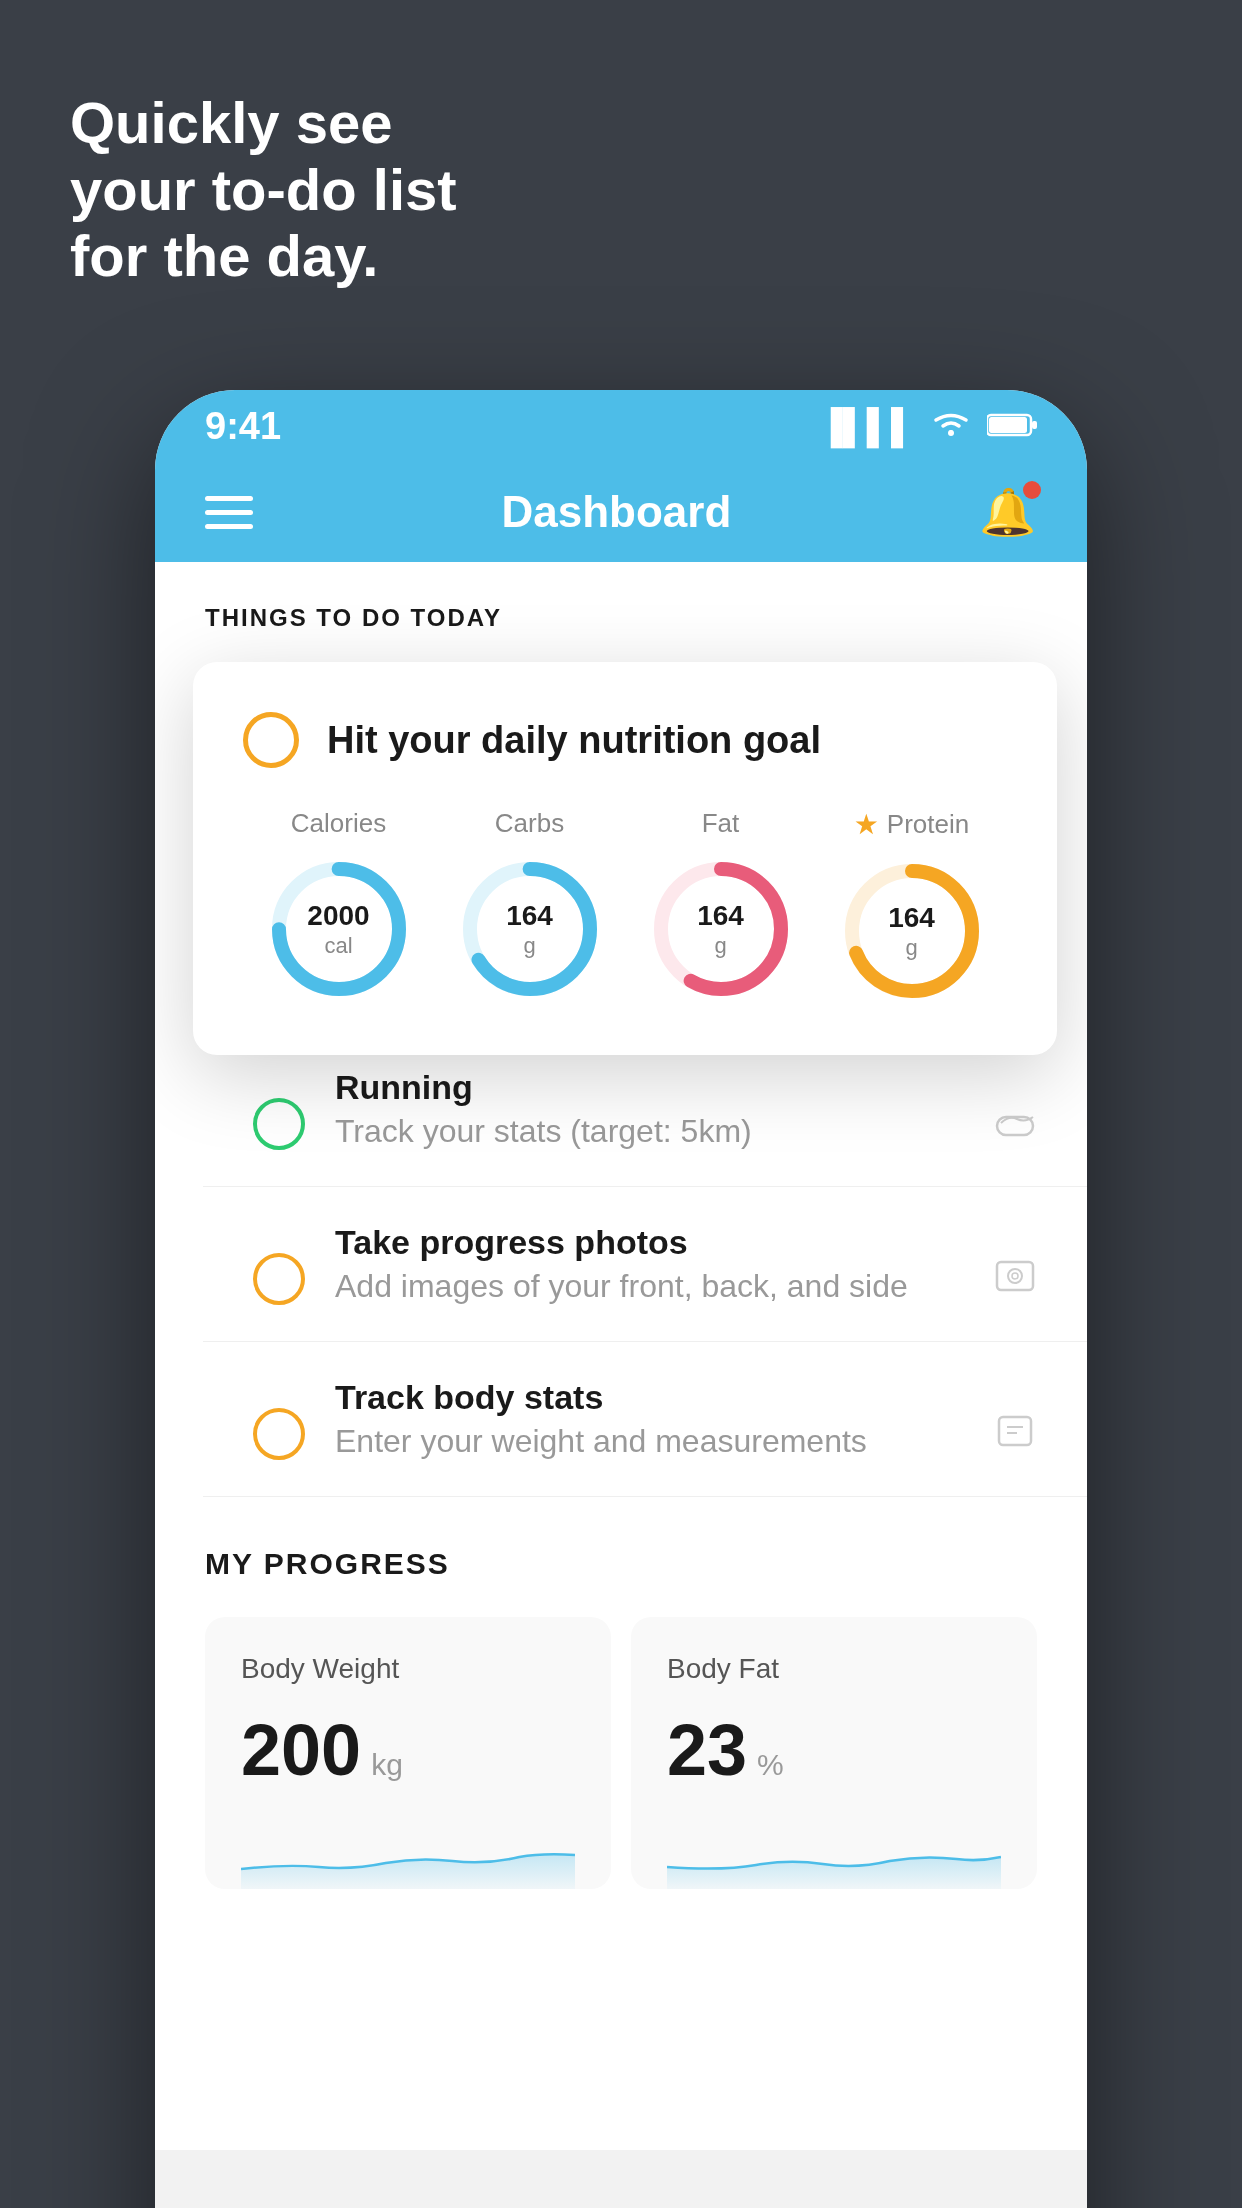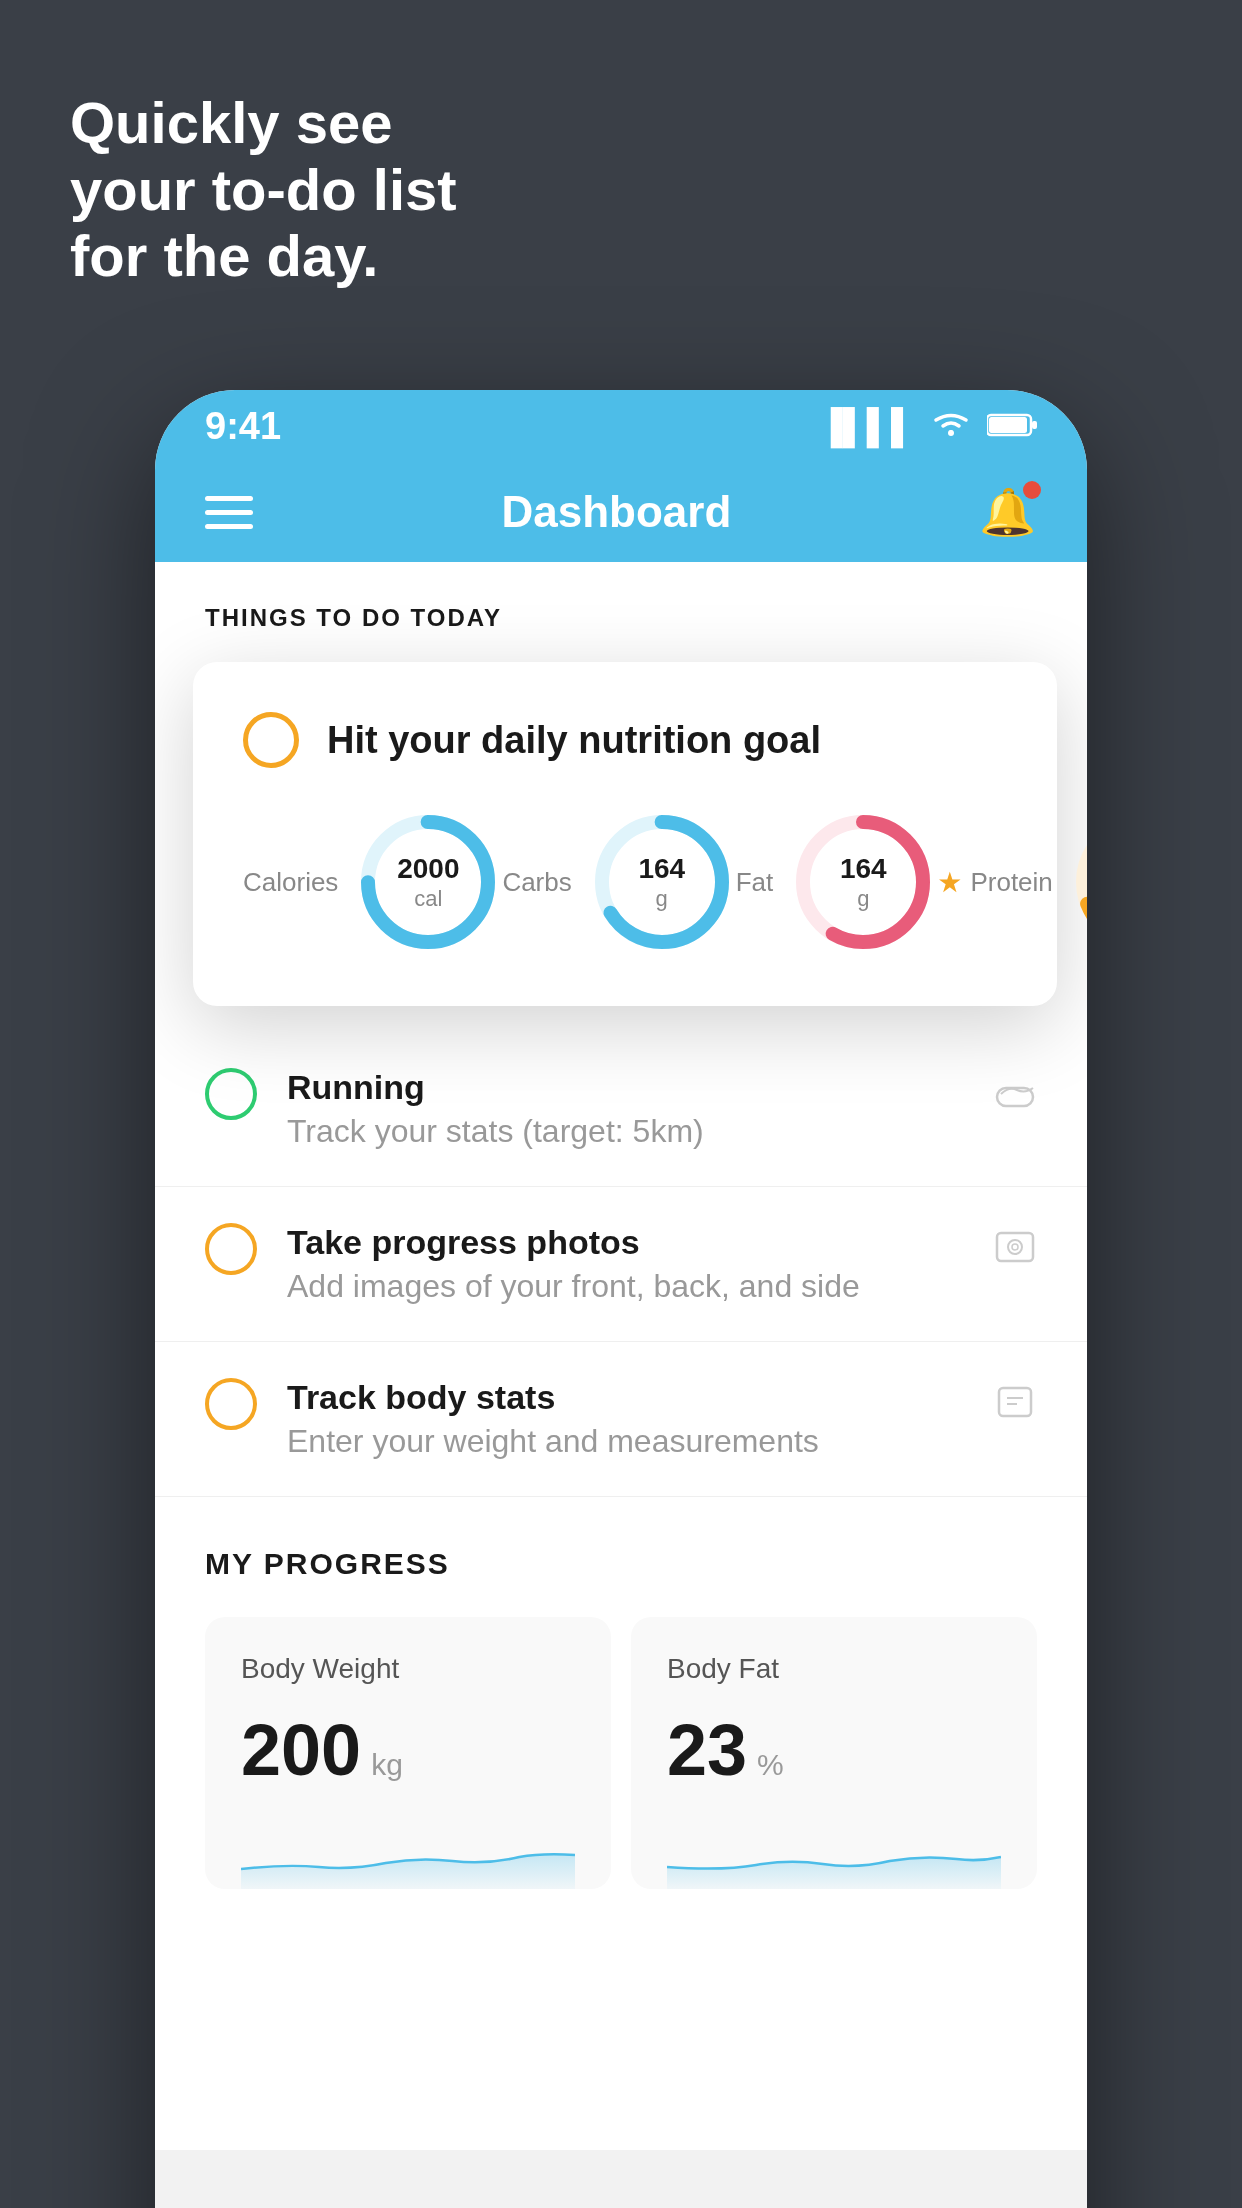--- a/index.html
+++ b/index.html
@@ -160,20 +160,21 @@
     }
 
     
     .nutrition-row {
       display: flex;
       justify-content: space-around;
       align-items: flex-start;
     }
     .nutrition-item {
       display: flex;
+      flex-direction: column;
       align-items: center;
       gap: 16px;
     }
     .nutrition-label {
       font-size: 26px;
       color: #888;
     }
     .nutrition-label.starred {
       display: flex;
       align-items: center;
@@ -222,24 +223,25 @@
       color: #888;
     }
 
     
     .todo-list {
       background: #fff;
       margin-top: 380px;
     }
     .todo-item {
       display: flex;
-      align-items: flex-start;
+      align-items: flex-end;
       padding: 36px 50px;
       border-bottom: 1px solid #efefef;
       gap: 30px;
+      margin-left: 48px;
     }
     .todo-check-circle {
       width: 52px;
       height: 52px;
       border-radius: 50%;
       border: 4px solid;
       flex-shrink: 0;
     }
     .todo-check-circle.green { border-color: #2ecc71; background: transparent; }
     .todo-check-circle.yellow { border-color: #f5a623; background: transparent; }

